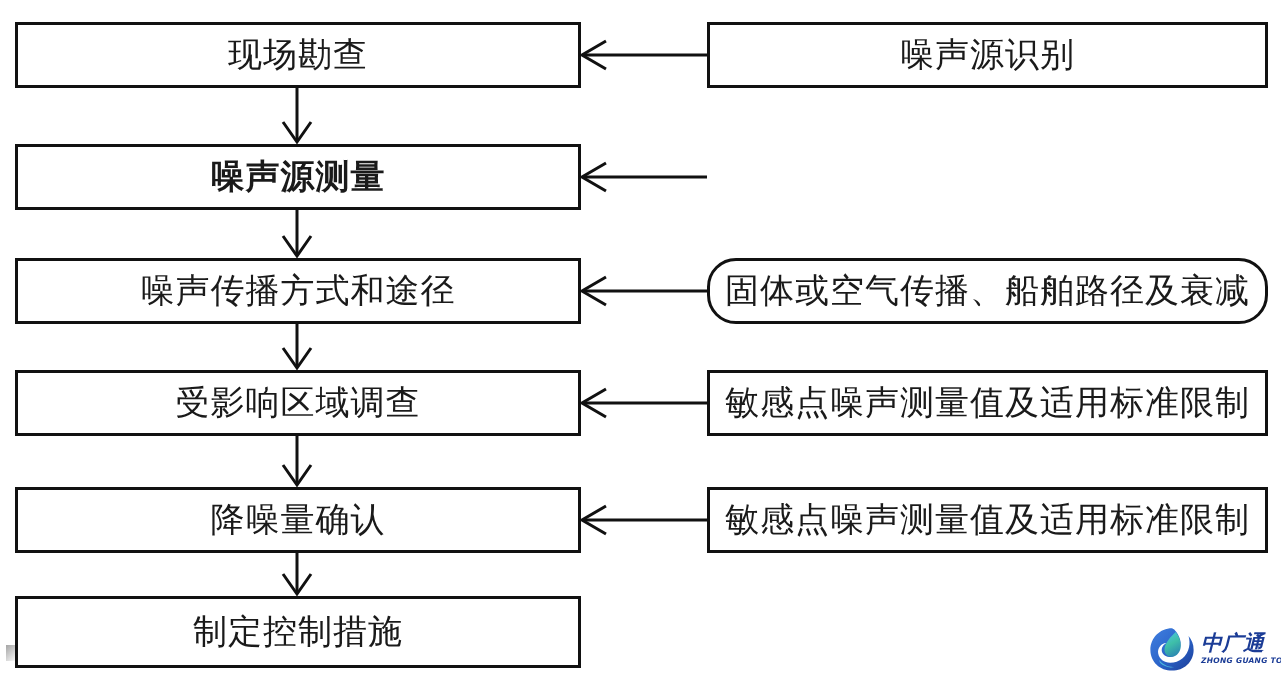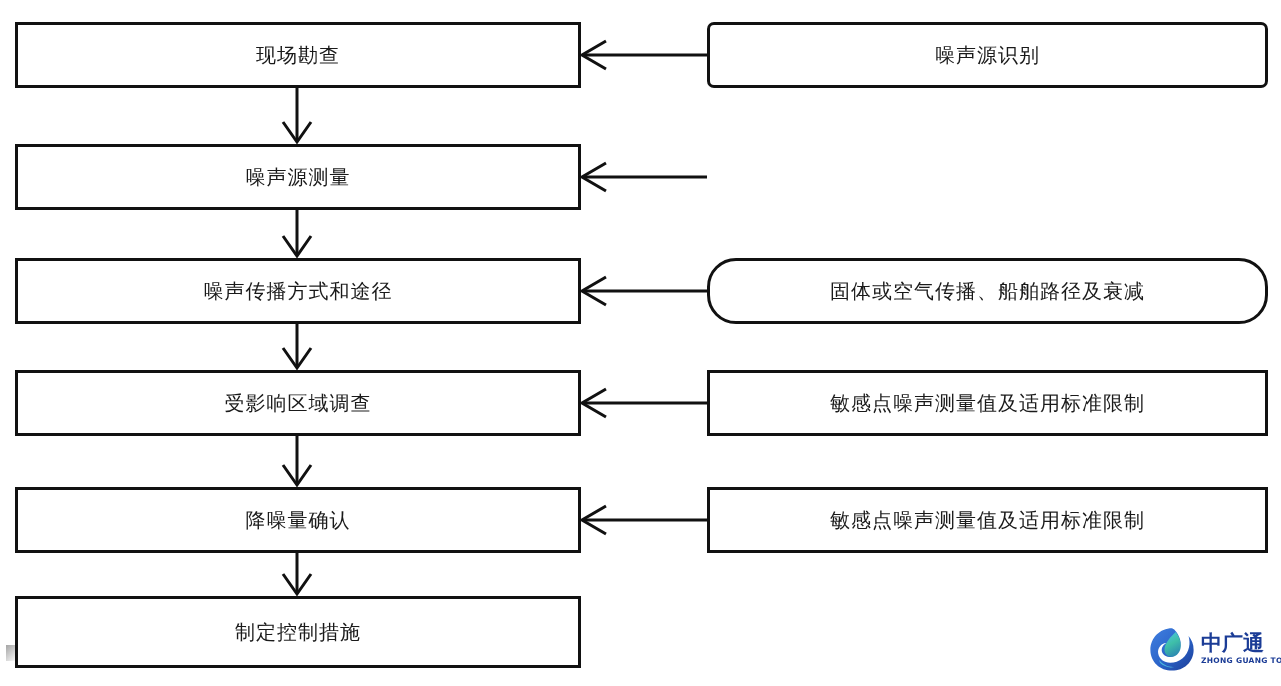--- a/index.html
+++ b/index.html
@@ -21,21 +21,21 @@
     position: absolute;
     box-sizing: border-box;
     background: #ffffff;
     border: 3px solid #111111;
     display: flex;
     align-items: center;
     justify-content: center;
   }
   .node-label {
     font-family: "DejaVu Serif", "Liberation Serif", serif;
-    font-size: 20px;
+    font-size: 34px;
     line-height: 1.1;
     color: #1a1a1a;
     letter-spacing: 1px;
     white-space: nowrap;
     user-select: none;
   }
   .node.left  { left: 15px;  width: 566px; }
   .node.right { left: 707px; width: 561px; }
 
   svg.edges {
@@ -49,20 +49,21 @@
 
   .logo {
     position: absolute;
     left: 1149px;
     top: 624px;
     width: 124px;
     height: 50px;
     display: flex;
     align-items: center;
     gap: 6px;
+    font-style: italic;
   }
   .logo-mark {
     width: 46px;
     height: 46px;
     flex: 0 0 46px;
   }
   .logo-text {
     display: flex;
     flex-direction: column;
     justify-content: center;
@@ -96,37 +97,37 @@
   }
 </style>
 </head>
 <body>
 
 <div id="canvas">
 
   <div class="node left" style="top:22px;height:66px;">
     <span class="node-label">现场勘查</span>
   </div>
-  <div class="node left" style="top:144px;height:66px;">
+  <div class="node left" style="top:144px;height:66px;font-weight:bold;">
     <span class="node-label">噪声源测量</span>
   </div>
   <div class="node left" style="top:370px;height:66px;">
     <span class="node-label">受影响区域调查</span>
   </div>
   <div class="node left" style="top:258px;height:66px;">
     <span class="node-label">噪声传播方式和途径</span>
   </div>
   <div class="node left" style="top:487px;height:66px;">
     <span class="node-label">降噪量确认</span>
   </div>
   <div class="node left" style="top:596px;height:72px;">
     <span class="node-label">制定控制措施</span>
   </div>
 
-  <div class="node right" style="top:22px;height:66px;border-radius:7px;">
+  <div class="node right" style="top:22px;height:66px;">
     <span class="node-label">噪声源识别</span>
   </div>
   <div class="node right" style="top:258px;height:66px;border-radius:29px;">
     <span class="node-label">固体或空气传播、船舶路径及衰减</span>
   </div>
   <div class="node right" style="top:370px;height:66px;">
     <span class="node-label">敏感点噪声测量值及适用标准限制</span>
   </div>
   <div class="node right" style="top:487px;height:66px;">
     <span class="node-label">敏感点噪声测量值及适用标准限制</span>

